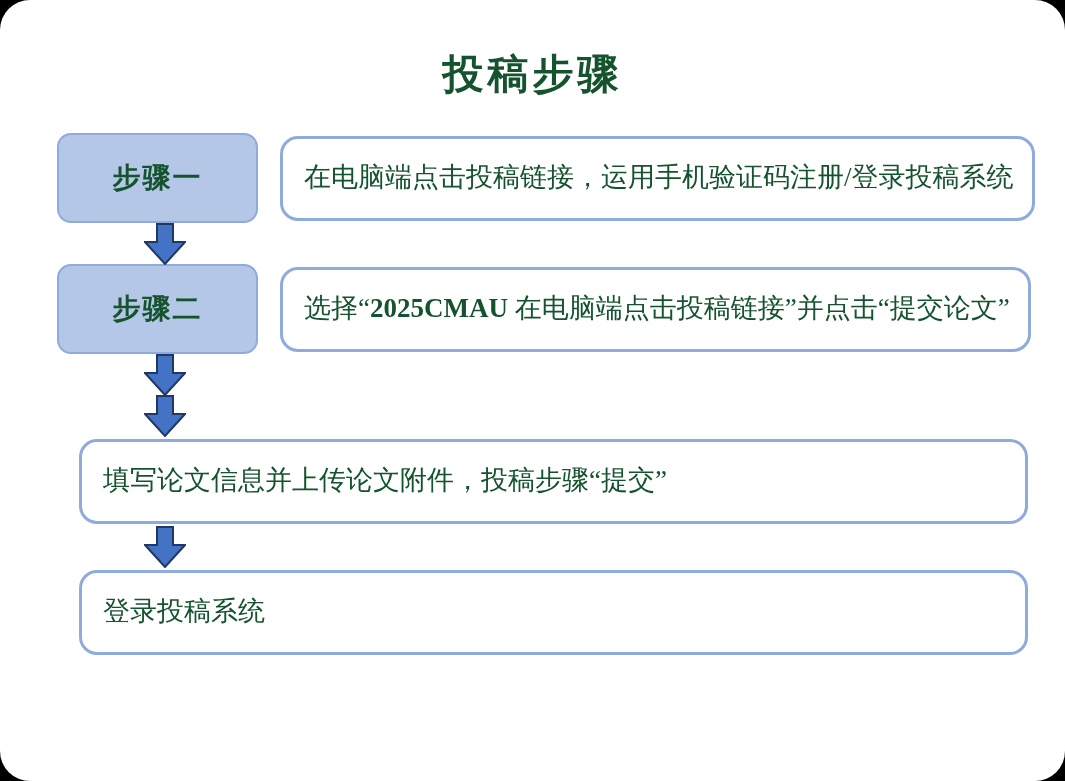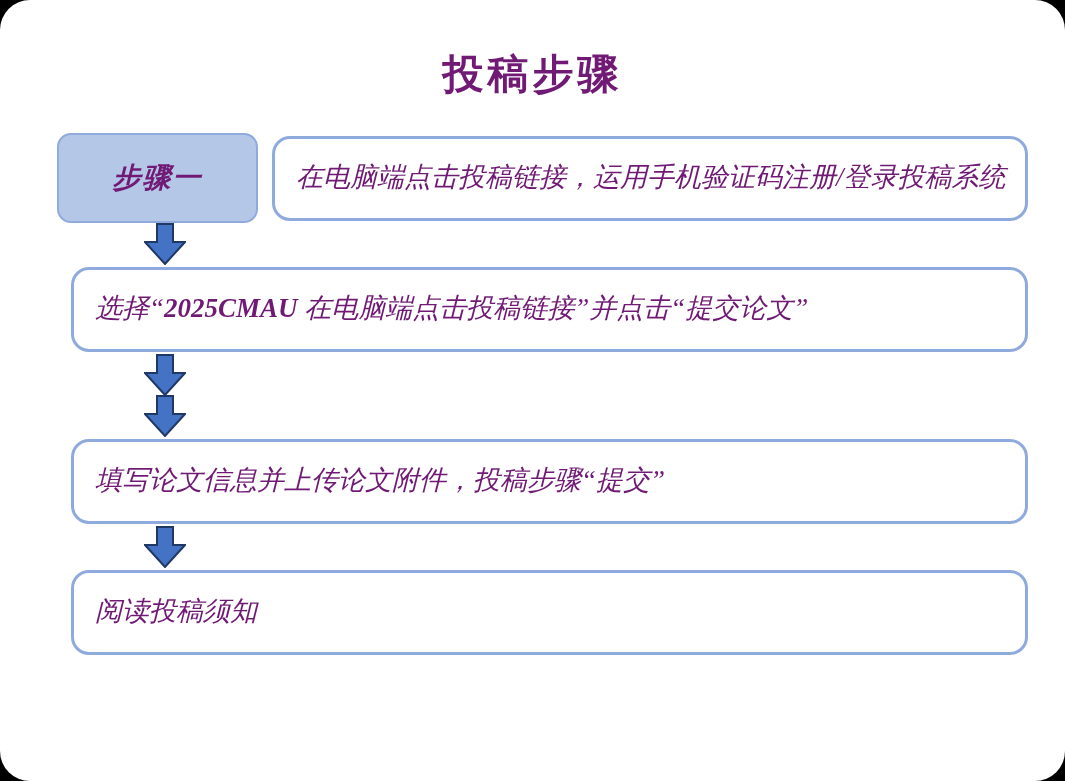--- a/index.html
+++ b/index.html
@@ -11,34 +11,33 @@
     font-family: "Liberation Serif", "DejaVu Serif", serif;
   }
   .card {
     position: relative;
     width: 1065px;
     height: 781px;
     background: #ffffff;
     border-radius: 30px;
     box-sizing: border-box;
     overflow: hidden;
-    color: #701a75;
+    color: #14532d;
   }
   .title {
     margin-top: 50px;
     text-align: center;
     font-size: 41px;
     font-weight: bold;
     letter-spacing: 4px;
     line-height: 1.2;
   }
   .flow {
     margin-top: 34px;
     padding: 0 37px 0 57px;
-    font-style: italic;
   }
   .row {
     display: flex;
     align-items: center;
     height: 90px;
   }
   .label-box {
     flex: none;
     width: 201px;
     height: 90px;
@@ -50,21 +49,21 @@
     align-items: center;
     justify-content: center;
     font-size: 28px;
     font-weight: bold;
     letter-spacing: 2px;
   }
   .desc-box {
     flex: 1;
     height: 85px;
     box-sizing: border-box;
-    margin-left: 14px;
+    margin-left: 22px;
     background: #ffffff;
     border: 3px solid #8faadc;
     border-radius: 18px;
     display: flex;
     align-items: center;
     padding: 0 18px 0 21px;
     font-size: 27px;
     line-height: 1.25;
     white-space: nowrap;
   }
@@ -97,20 +96,23 @@
       </div>
     </div>
 
     <div class="connector">
       <svg width="42" height="42" viewBox="0 0 42 42">
         <polygon points="13,1 29,1 29,19 41,19 21,41 1,19 13,19" fill="#4472c4" stroke="#203864" stroke-width="2" stroke-linejoin="miter"></polygon>
       </svg>
     </div>
 
     <div class="row">
+      <div class="label-box">
+        <span>步骤二</span>
+      </div>
       <div class="desc-box">
         <span><span>选择“</span><span class="bold">2025CMAU</span><span> 在电脑端点击投稿链接”并点击“提交论文”</span></span>
       </div>
     </div>
 
     <div class="connector">
       <svg width="42" height="42" viewBox="0 0 42 42">
         <polygon points="13,1 29,1 29,19 41,19 21,41 1,19 13,19" fill="#4472c4" stroke="#203864" stroke-width="2" stroke-linejoin="miter"></polygon>
       </svg>
     </div>
@@ -129,18 +131,18 @@
     </div>
 
     <div class="connector">
       <svg width="42" height="42" viewBox="0 0 42 42">
         <polygon points="13,1 29,1 29,19 41,19 21,41 1,19 13,19" fill="#4472c4" stroke="#203864" stroke-width="2" stroke-linejoin="miter"></polygon>
       </svg>
     </div>
 
     <div class="row">
       <div class="desc-box">
-        <span>阅读投稿须知</span>
+        <span>登录投稿系统</span>
       </div>
     </div>
 
   </div>
 </div>
 
 </body></html>

